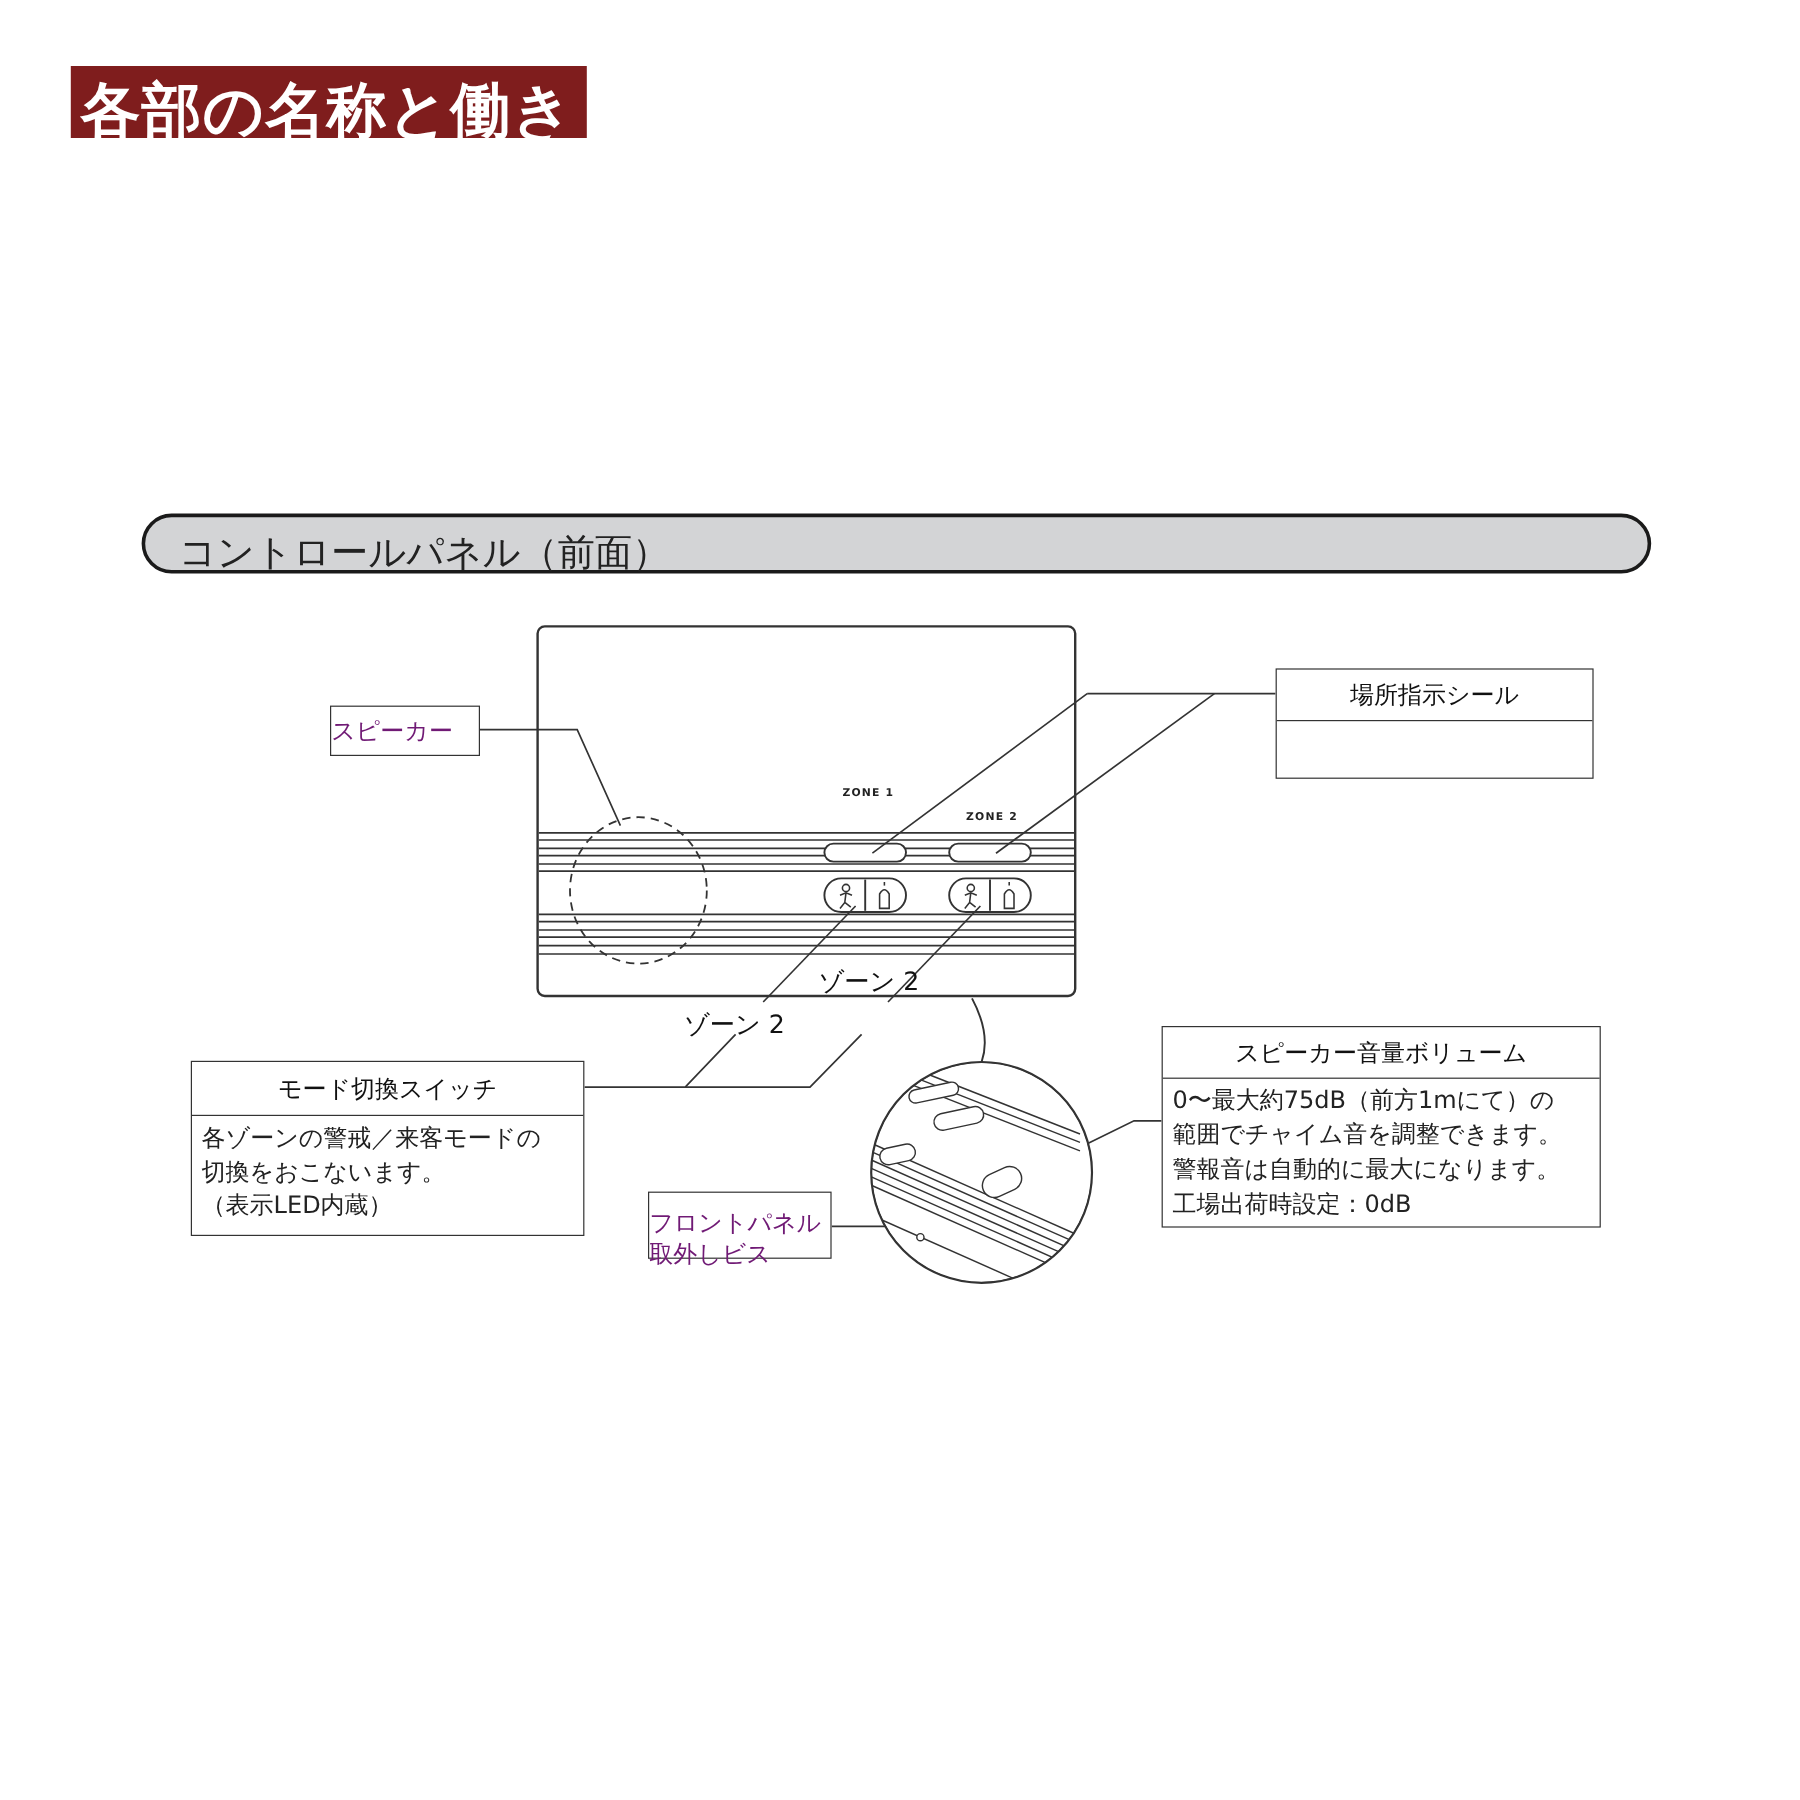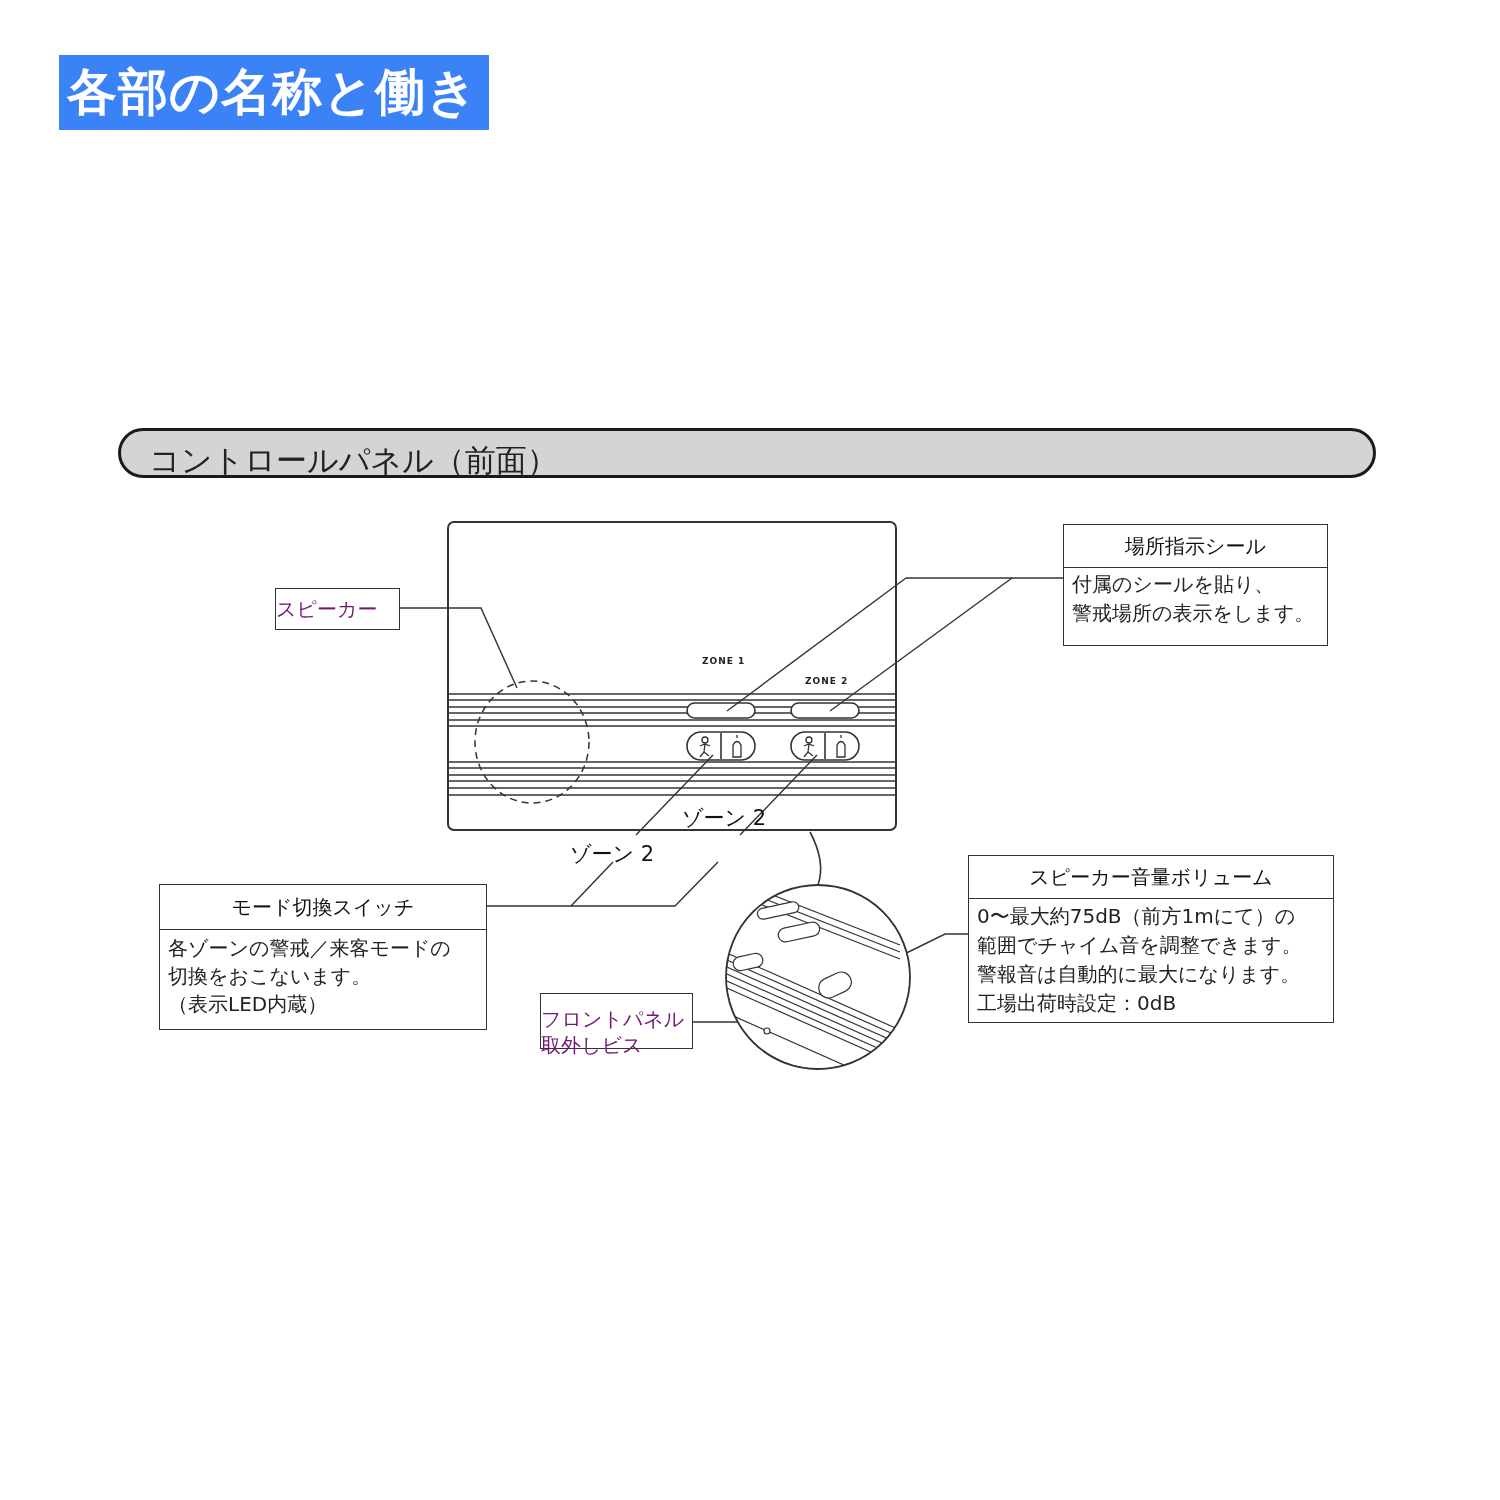--- a/index.html
+++ b/index.html
@@ -1,19 +1,19 @@
 <!DOCTYPE html>
 <html><head>
   <meta charset="utf-8">
   <style>
     html, body { margin: 0; padding: 0; background: #ffffff; }
     body { width: 1500px; height: 1500px; position: relative; overflow: hidden;
       font-family: "DejaVu Sans", sans-serif; color: #1a1a1a; }
-    .title-block { position: absolute; left: 59px; top: 55px; width: 430px; height: 75px;
-      background: #3b82f6; color: #ffffff; font-weight: bold; font-size: 50px;
+    .title-block { position: absolute; left: 59px; top: 55px; width: 430px; height: 60px;
+      background: #7f1d1d; color: #ffffff; font-weight: bold; font-size: 50px;
       line-height: 75px; letter-spacing: 1px; padding-left: 8px; box-sizing: border-box; white-space: nowrap; }
     .section-pill { position: absolute; left: 118px; top: 428px; width: 1258px; height: 50px;
       background: #d3d4d6; border: 3px solid #1a1a1a; border-radius: 31px; box-sizing: border-box; }
     .section-pill span { position: absolute; left: 28px; top: 9px; font-size: 31px; color: #222; white-space: nowrap; }
     svg.diagram { position: absolute; left: 0; top: 0; width: 1500px; height: 1500px; }
     .callout { position: absolute; background: #fff; border: 1.5px solid #333; box-sizing: border-box; }
     .callout .head { border-bottom: 1.5px solid #333; text-align: center; font-size: 20px; color: #111; }
     .callout .body { font-size: 20px; line-height: 29px; color: #222; padding: 6px 8px; }
     .simple-label { position: absolute; background: #fff; border: 1.5px solid #333; box-sizing: border-box;
       text-align: left; font-size: 20px; color: #701a75; }
@@ -122,26 +122,22 @@
     <circle cx="767" cy="1031" r="3" fill="#fff"></circle>
   </g>
   <circle cx="818" cy="977" r="92" stroke="#333" stroke-width="1.8" fill="none"></circle>
 </svg>
 
 <div class="zone-mini" style="left:702px; top:656px;">ZONE 1</div>
 <div class="zone-mini" style="left:805px; top:676px;">ZONE 2</div>
 
 <div class="simple-label" style="left:275px; top:588px; width:125px; height:42px; line-height:40px;">スピーカー</div>
 
-<div class="callout" style="left:1063px; top:524px; width:265px; height:122px;">
+<div class="callout" style="left:1063px; top:557px; width:265px; height:92px;">
   <div class="head" style="height:42px; line-height:42px;">場所指示シール</div>
-  <div class="body" style="padding-top:2px;">
-    <div>付属のシールを貼り、</div>
-    <div>警戒場所の表示をします。</div>
-  </div>
 </div>
 
 <div class="zone-text" style="left:570px; top:840px;">ゾーン 2</div>
 <div class="zone-text" style="left:682px; top:804px;">ゾーン 2</div>
 
 <div class="callout" style="left:159px; top:884px; width:328px; height:146px;">
   <div class="head" style="height:44px; line-height:44px;">モード切換スイッチ</div>
   <div class="body" style="padding-top:4px; line-height:28px;">
     <div>各ゾーンの警戒／来客モードの</div>
     <div>切換をおこないます。</div>

